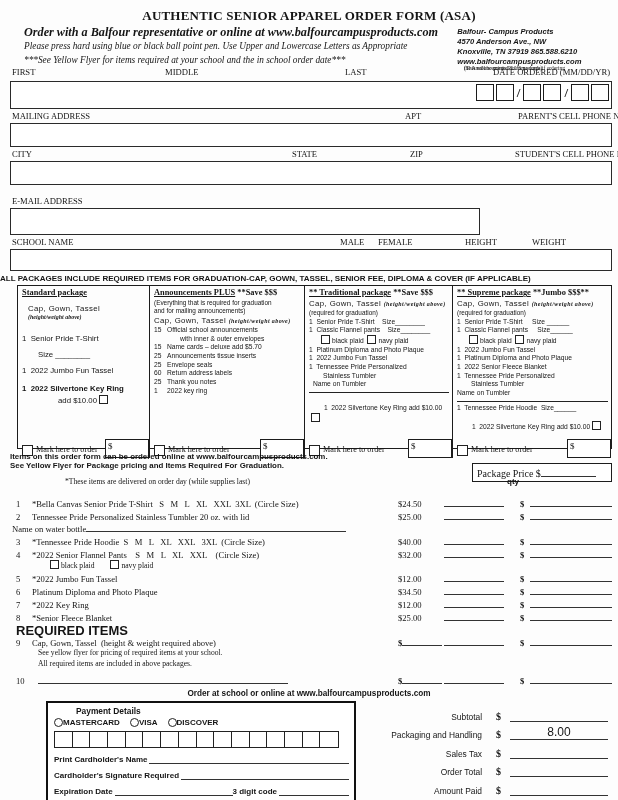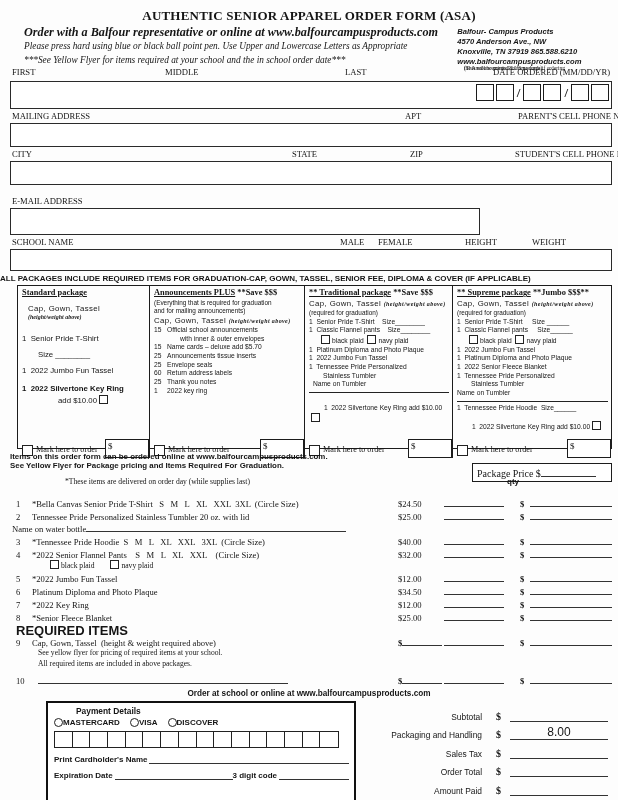--- a/index.html
+++ b/index.html
@@ -440,20 +440,24 @@
           <span class="ccell"></span>
           <span class="ccell"></span>
           <span class="ccell"></span>
           <span class="ccell"></span>
       </div>
       <div class="payline">
         <span>Print Cardholder's Name</span>
         <span class="fl"></span>
       </div>
       <div class="payline">
+        <span>Cardholder's Signature Required</span>
+        <span class="fl"></span>
+      </div>
+      <div class="payline">
         <span>Expiration Date</span>
         <span class="fl"></span>
         <span>3 digit code</span>
         <span class="fl2"></span>
       </div>
     </div>
 
     <div class="summary">
       <div class="sumrow">
         <span class="sumlbl">Subtotal</span>

